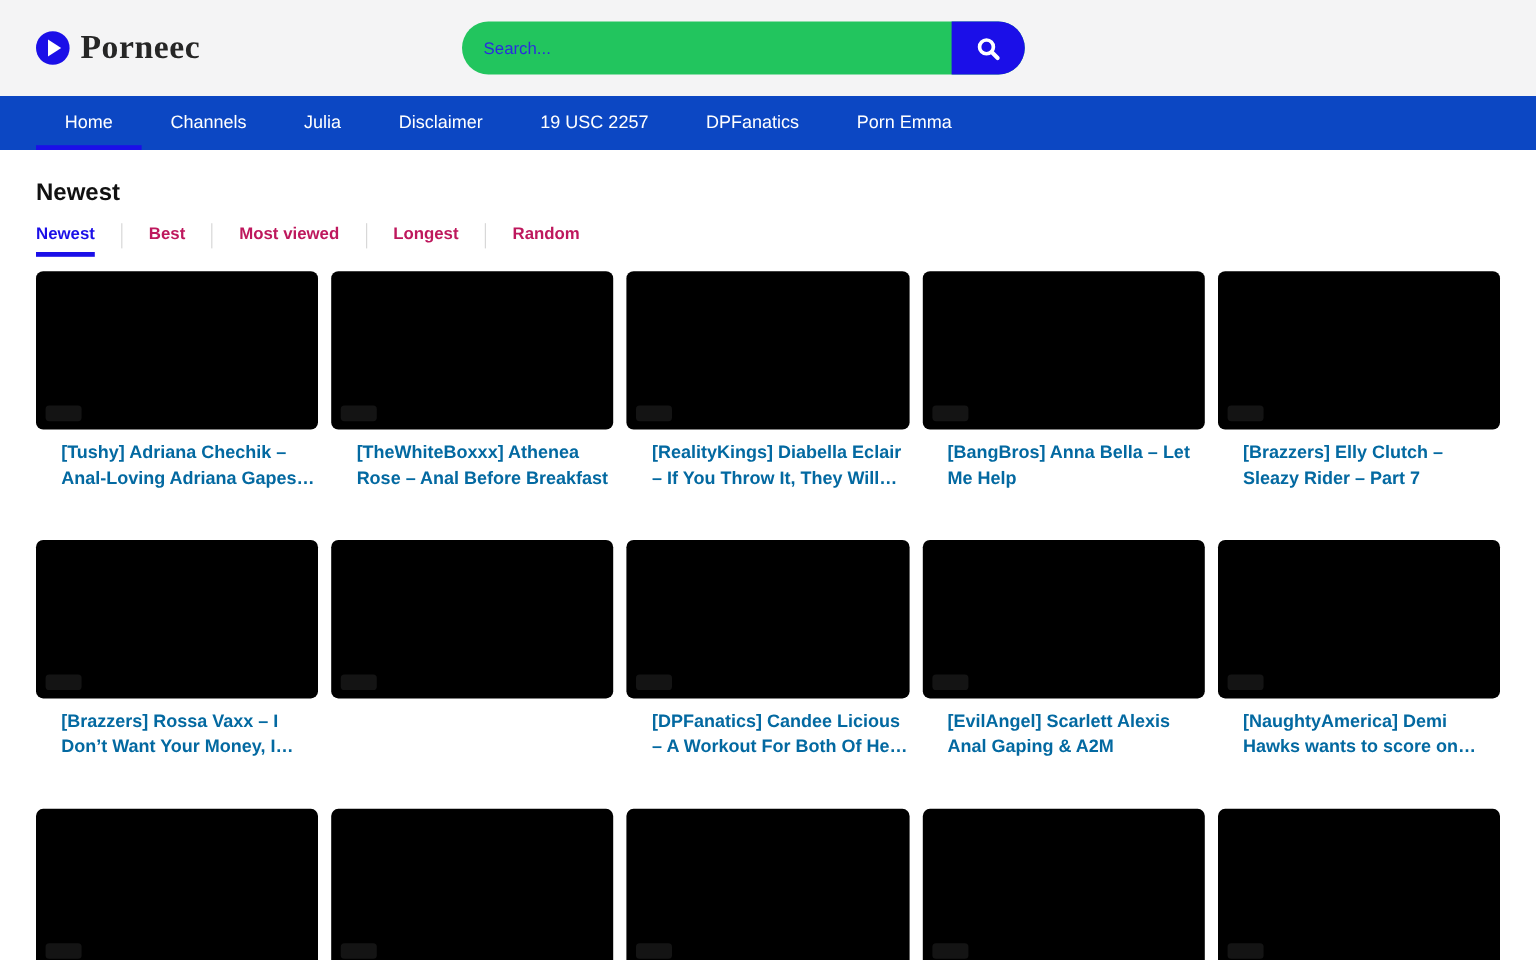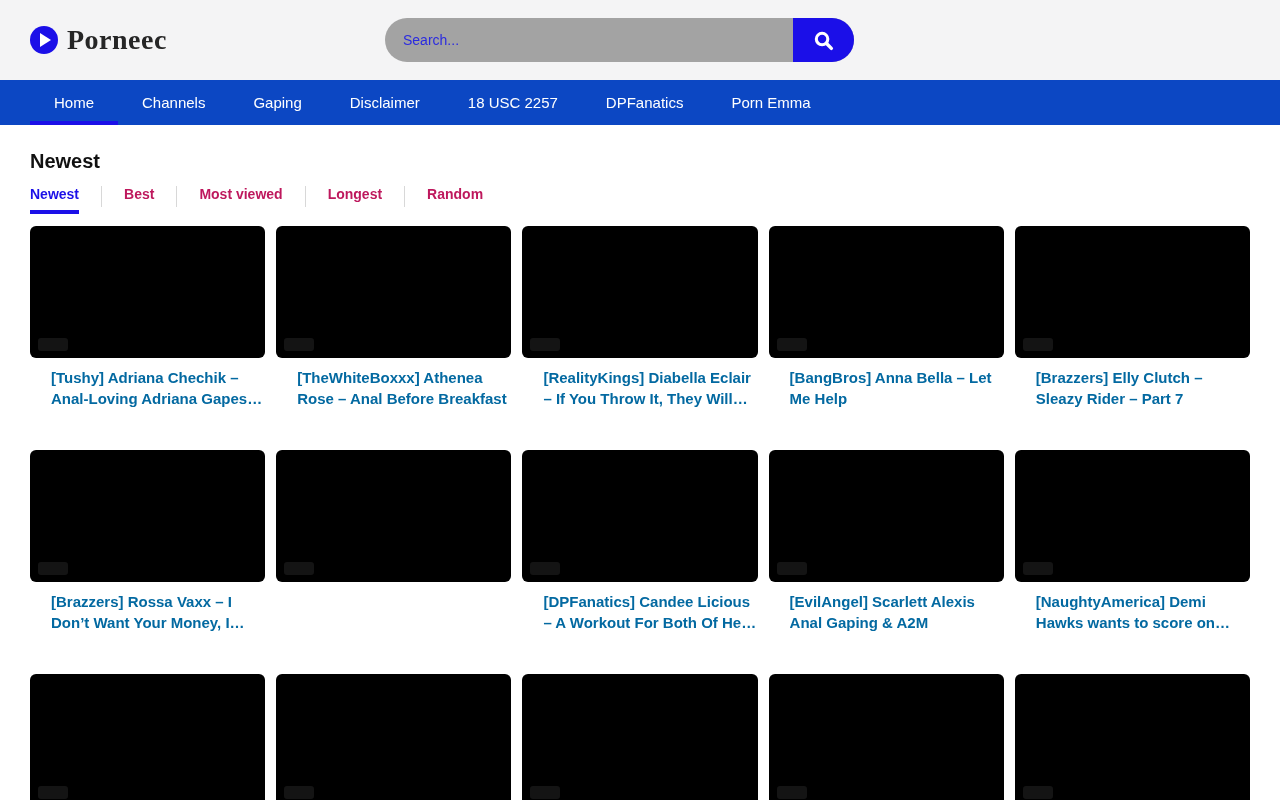--- a/index.html
+++ b/index.html
@@ -30,21 +30,21 @@
     border-top:7px solid transparent;
     border-bottom:7px solid transparent;
   }
   .logo-text{
     font-family:"Liberation Serif",serif;font-weight:700;font-size:28px;
     color:#262626;margin-left:9px;letter-spacing:.5px;
   }
   .search{position:absolute;left:385px;top:18px;width:469px;height:44px;}
   .search-input{
     width:100%;height:44px;border:none;outline:none;border-radius:22px;
-    background:#a3a3a3;padding:0 72px 0 18px;font-size:14px;color:var(--accent);
+    background:#22c55e;padding:0 72px 0 18px;font-size:14px;color:var(--accent);
     font-family:"Liberation Sans",sans-serif;
   }
   .search-input::placeholder{color:#2b2be0;opacity:1;}
   .search-btn{
     position:absolute;right:0;top:0;width:61px;height:44px;border:none;
     background:var(--accent);border-radius:0 22px 22px 0;cursor:pointer;
     display:flex;align-items:center;justify-content:center;
   }
 
   
@@ -113,23 +113,23 @@
         </svg>
       </span>
     </button>
   </form>
 </header>
 
 <nav class="main-nav">
   <ul class="nav-list">
       <li class="nav-item active">Home</li>
       <li class="nav-item">Channels</li>
-      <li class="nav-item">Gaping</li>
+      <li class="nav-item">Julia</li>
       <li class="nav-item">Disclaimer</li>
-      <li class="nav-item">18 USC 2257</li>
+      <li class="nav-item">19 USC 2257</li>
       <li class="nav-item">DPFanatics</li>
       <li class="nav-item">Porn Emma</li>
     </ul>
 </nav>
 
 <main class="main">
   <h1 class="page-title">Newest</h1>
   <div class="sort-tabs">
       <span class="tab active">Newest</span>
       <span class="sep"></span>

